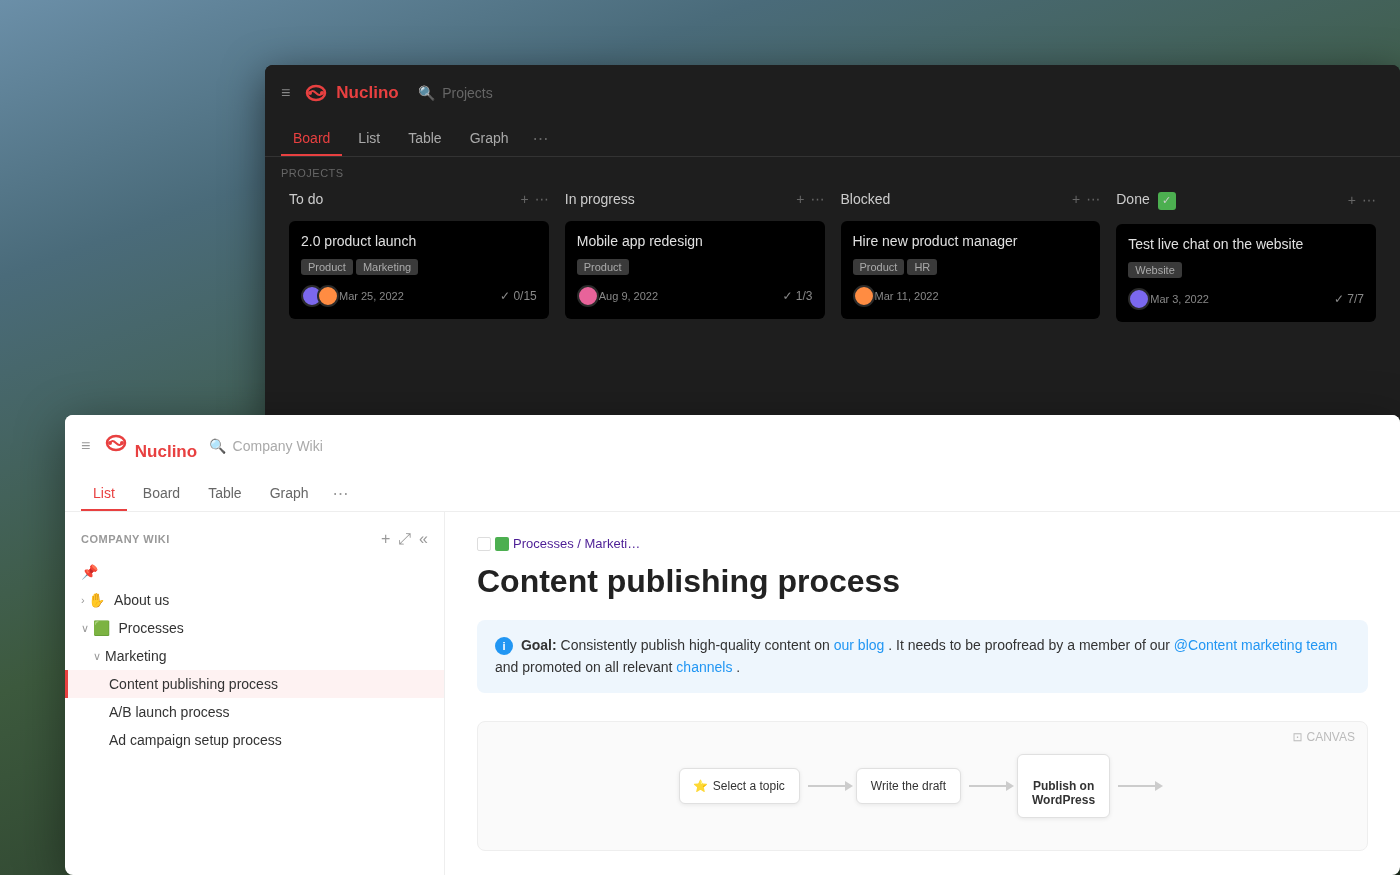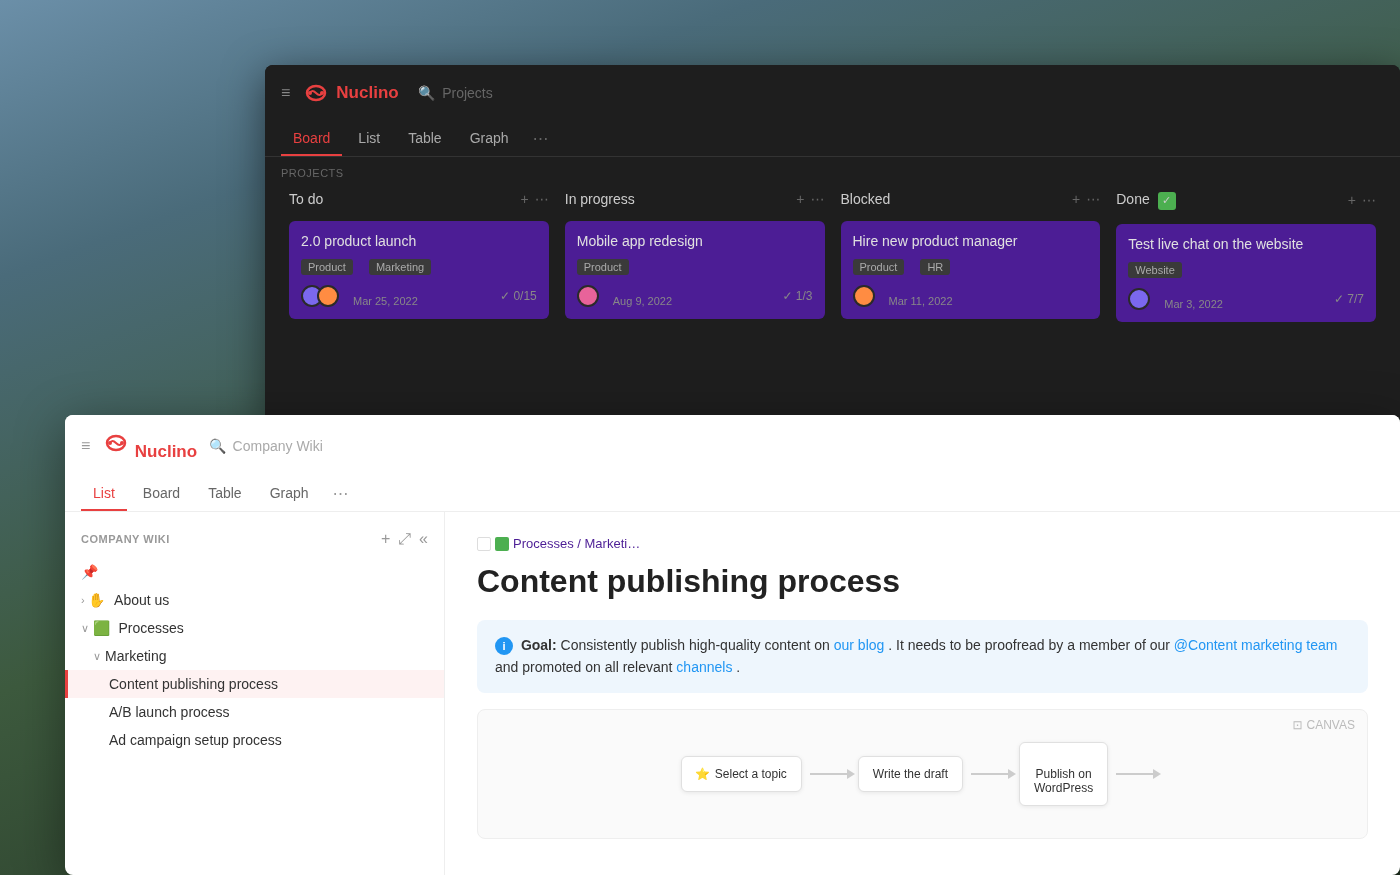--- a/index.html
+++ b/index.html
@@ -138,57 +138,57 @@
     }
 
     .column-actions {
       display: flex;
       gap: 6px;
       color: #666;
       font-size: 14px;
     }
 
     .board-card {
-      background: #4c1d95;
+      background: #000000;
       border-radius: 6px;
       padding: 12px;
     }
 
     .board-card .card-title {
       color: #e0e0e0;
       font-size: 14px;
       font-weight: 500;
       margin-bottom: 10px;
     }
 
     .board-card .tags {
       display: flex;
-      gap: 16px;
+      gap: 3px;
       margin-bottom: 10px;
       align-items: flex-end;
     }
 
     .tag {
       background: #3a3a3a;
       color: #aaa;
       font-size: 11px;
       padding: 2px 7px;
       border-radius: 3px;
     }
 
     .board-card .card-footer {
       display: flex;
       align-items: center;
       justify-content: space-between;
     }
 
     .card-meta {
       display: flex;
-      align-items: flex-end;
-      gap: 20px;
+      align-items: center;
+      gap: 6px;
     }
 
     .avatar-group {
       display: flex;
     }
 
     .avatar-circle {
       width: 22px;
       height: 22px;
       border-radius: 50%;
@@ -409,21 +409,21 @@
       font-size: 32px;
       font-weight: 700;
       color: #222;
       margin-bottom: 20px;
     }
 
     .info-box {
       background: #eef6fd;
       border-radius: 8px;
       padding: 14px 18px;
-      margin-bottom: 16px;
+      margin-bottom: 28px;
       line-height: 1.6;
       font-size: 14px;
       color: #333;
     }
 
     .info-icon {
       display: inline-flex;
       align-items: center;
       justify-content: center;
       width: 18px;
@@ -763,21 +763,21 @@
           </div>
           <div class="flow-arrow">
             <div class="flow-arrow-line"></div>
           </div>
           <div class="flow-node">
             <span>Write the draft</span>
           </div>
           <div class="flow-arrow">
             <div class="flow-arrow-line"></div>
           </div>
-          <div class="flow-node" style="white-space:pre-line;text-align:center;">
+          <div class="flow-node" style="white-space:pre-line;text-align:center;font-weight:bold;">
             <span>Publish on<br>WordPress</span>
           </div>
           <div class="flow-arrow">
             <div class="flow-arrow-line"></div>
           </div>
         </div>
       </div>
     </div>
   </div>
 </div>

